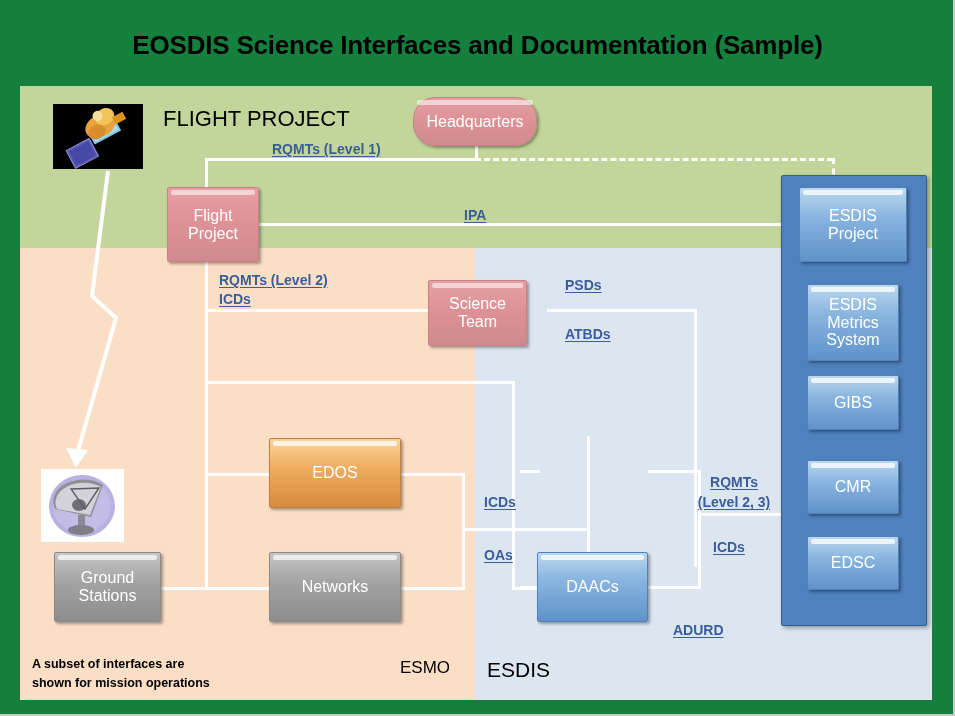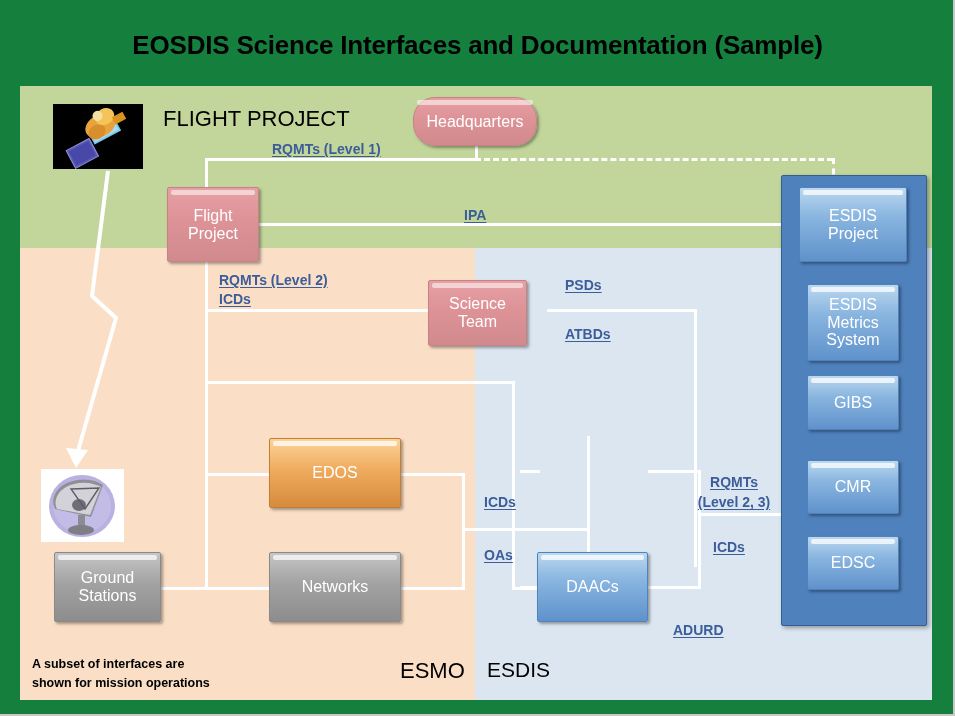--- a/index.html
+++ b/index.html
@@ -82,21 +82,21 @@
   
   .esdis-container{
     position:absolute;left:761px;top:89px;width:144px;height:449px;
     background:#4f81bd;border:1px solid #365f91;border-radius:2px;
     box-shadow:2px 2px 4px rgba(0,0,0,.35);
   }
 
   
   .region-label{position:absolute;color:#000;}
   .flight-project-label{font-size:22px;left:143px;top:20px;}
-  .esmo-label{font-size:22px;left:380px;top:572px;}
+  .esmo-label{font-size:17px;left:380px;top:572px;}
   .esdis-label{font-size:21px;left:467px;top:572px;}
 
   .footnote{
     position:absolute;left:12px;top:569px;width:250px;
     font-size:12.5px;font-weight:bold;color:#000;line-height:1.55;
   }
 
   
   .doc{
     position:absolute;color:#3b5d99;font-weight:bold;font-size:14px;

